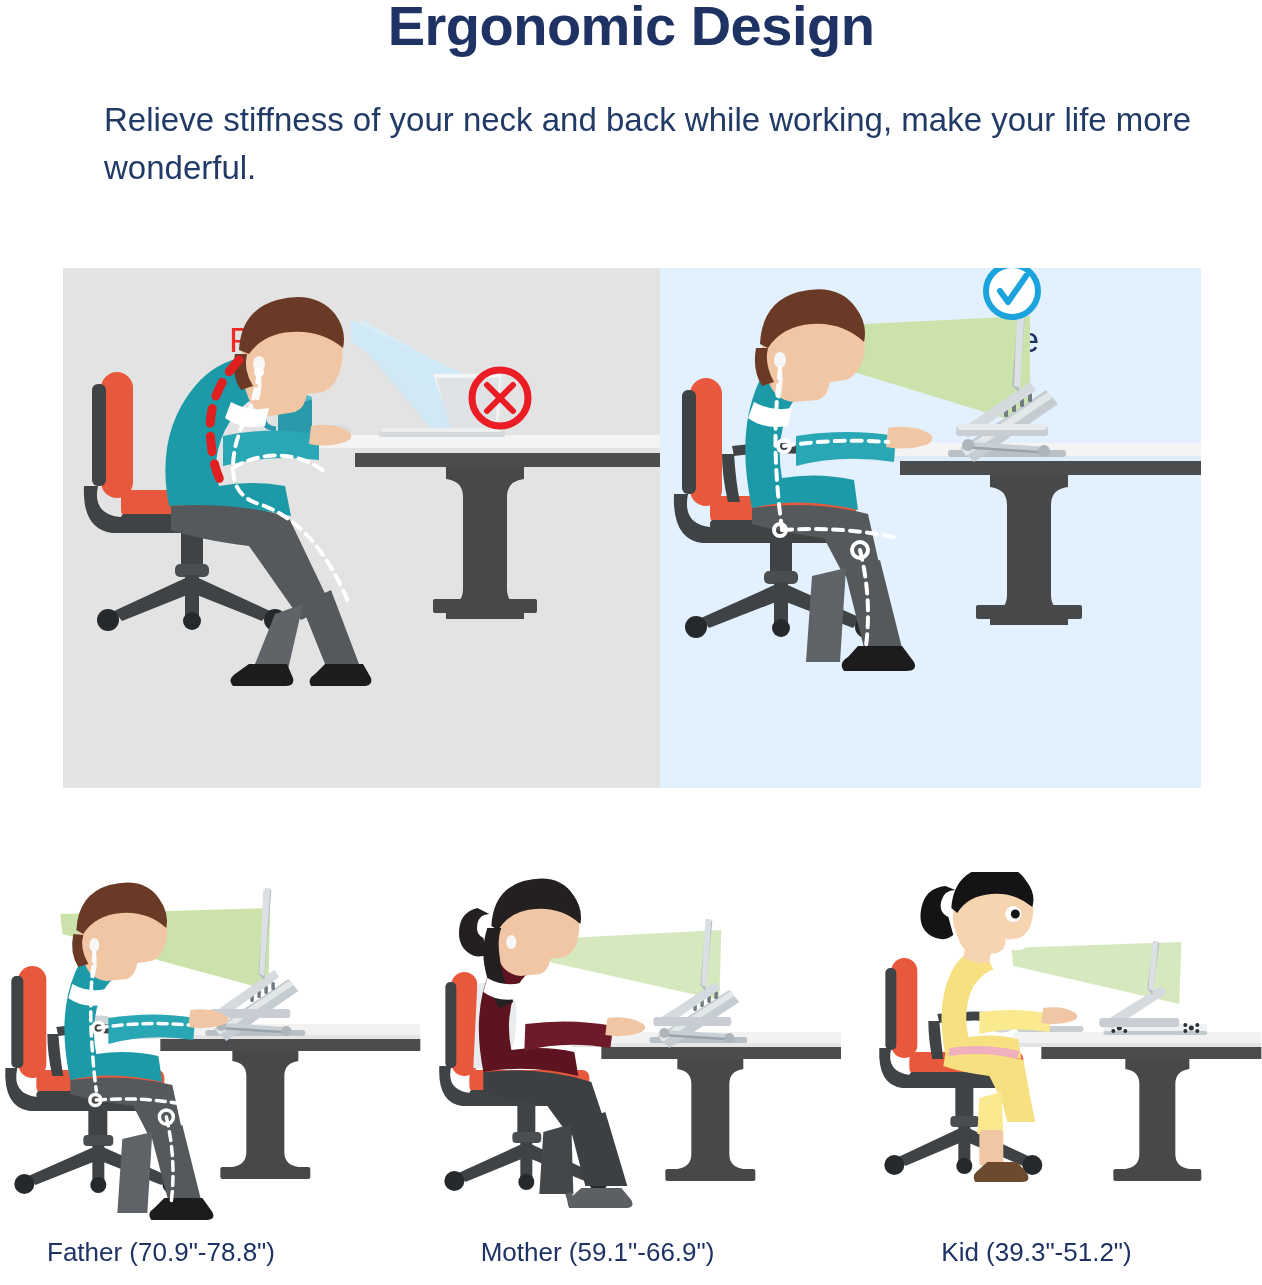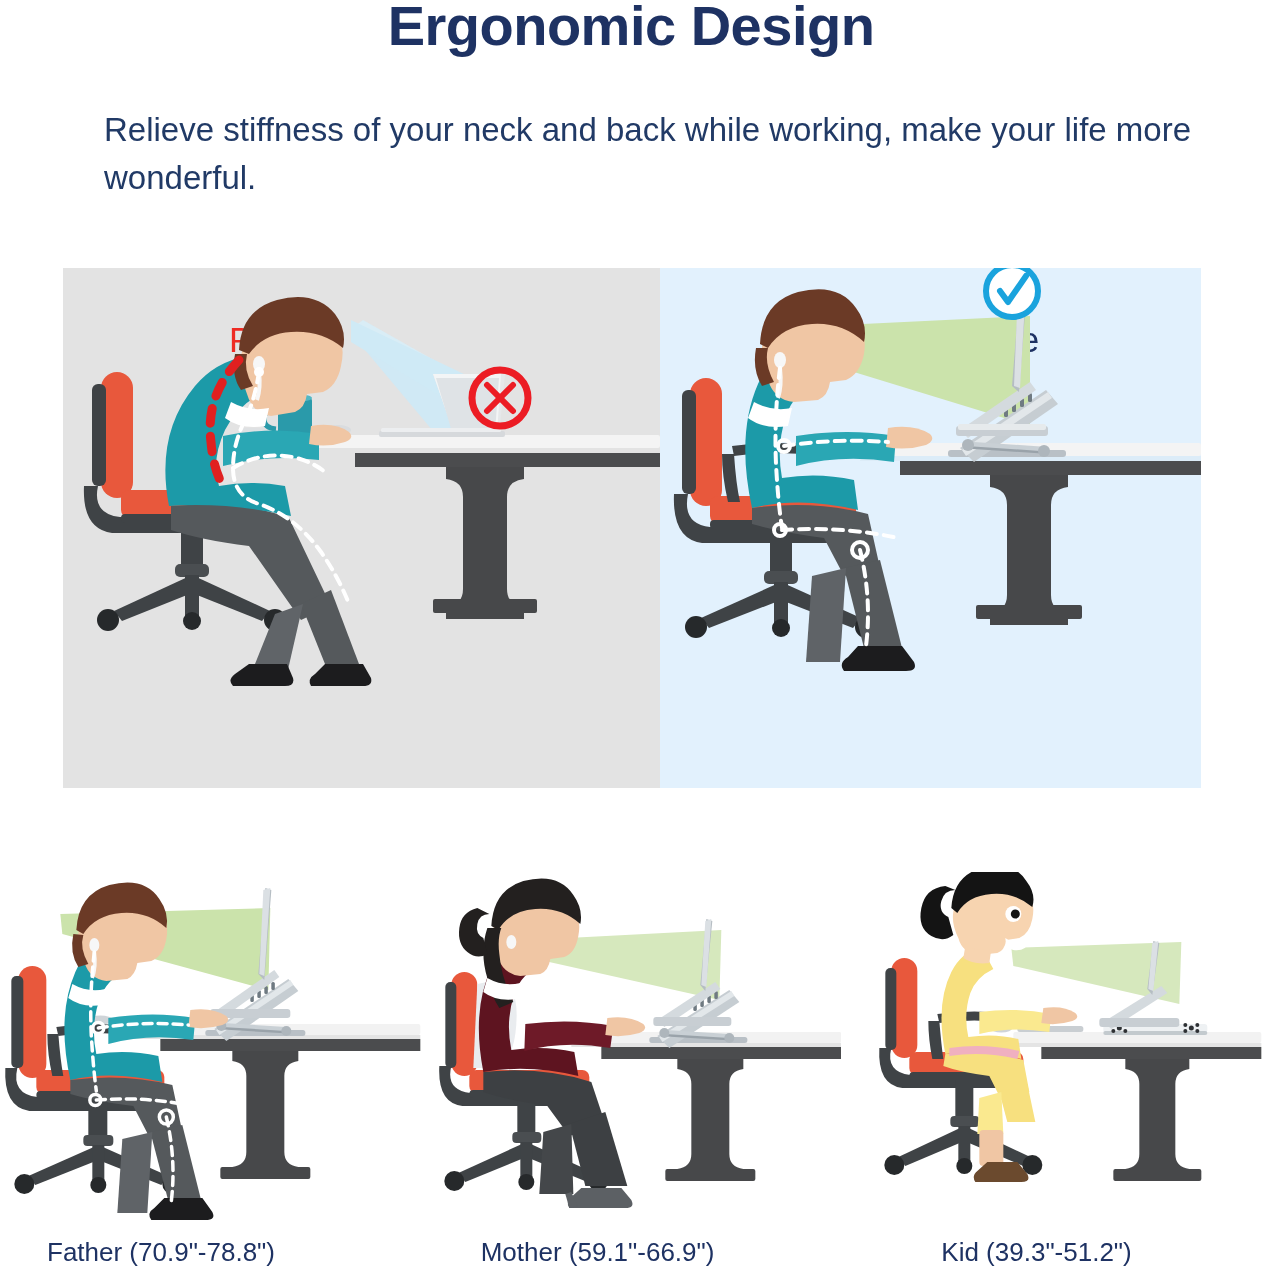--- a/index.html
+++ b/index.html
@@ -17,21 +17,20 @@
     position: absolute; left: 0; top: -6px; width: 1262px;
     text-align: center;
     font-size: 56px; font-weight: 700; letter-spacing: -0.5px;
     color: #1e3263;
     line-height: 1.15;
   }
   .subtitle {
     position: absolute; left: 104px; top: 96px; width: 1120px;
     font-size: 33px; font-weight: 400; line-height: 1.45;
     color: #213a66;
-    margin-top: 10px;
   }
 
   
   .compare {
     position: absolute; left: 63px; top: 268px;
     width: 1138px; height: 520px;
     display: flex;
   }
   .panel { position: relative; height: 100%; overflow: hidden; }
   .panel.left  { width: 597px; background: #e3e3e3; }

